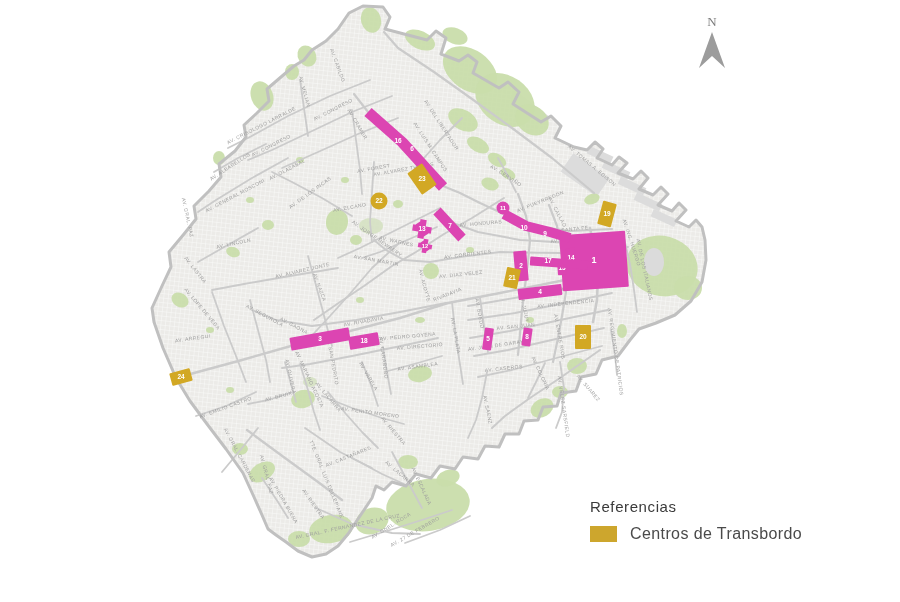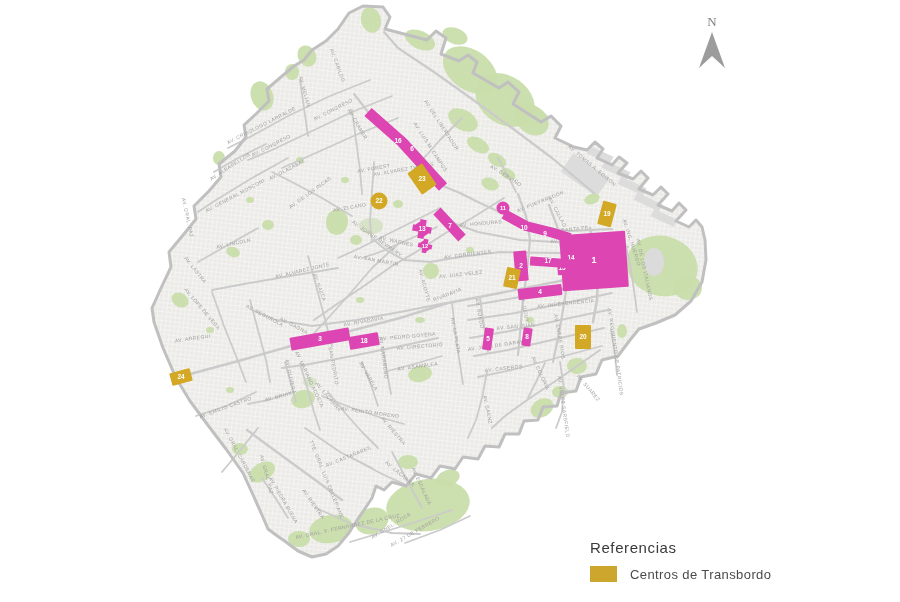--- a/index.html
+++ b/index.html
@@ -4,25 +4,25 @@
 <style>
   html,body{margin:0;padding:0;width:900px;height:602px;background:#ffffff;overflow:hidden;}
   .stage{position:relative;width:900px;height:602px;font-family:"Liberation Sans",sans-serif;}
   svg{position:absolute;left:0;top:0;}
   svg text{user-select:none;}
   .street{font-family:"Liberation Sans",sans-serif;font-size:5px;letter-spacing:.45px;text-anchor:middle;}
   .num{font-family:"Liberation Sans",sans-serif;font-weight:bold;font-size:6.5px;fill:#ffffff;text-anchor:middle;}
   .num-big{font-size:9px;}
   .num-sm{font-size:5.8px;}
   .north-n{font-family:"Liberation Serif",serif;font-size:13px;fill:#7d7d7d;text-anchor:middle;}
-  .legend{position:absolute;left:590px;top:539px;}
+  .legend{position:absolute;left:590px;top:498px;}
   .legend-title{font-size:15px;color:#3a3a3a;letter-spacing:.6px;margin-bottom:10px;}
   .legend-row{display:flex;align-items:center;margin-bottom:7px;}
   .legend-row .swatch{width:27px;height:16px;margin-right:13px;flex:0 0 auto;}
-  .legend-row .label{font-size:13px;color:#4a4a4a;letter-spacing:.4px;}
+  .legend-row .label{font-size:16px;color:#4a4a4a;letter-spacing:.4px;}
 </style>
 </head>
 <body>
 
 <div class="stage">
 
   <svg id="map" width="900" height="602" viewBox="0 0 900 602">
     <defs>
       <pattern id="grid" width="4.5" height="4.5" patternUnits="userSpaceOnUse" patternTransform="rotate(6)">
         <rect width="4.5" height="4.5" fill="#ECEBE8"></rect>

